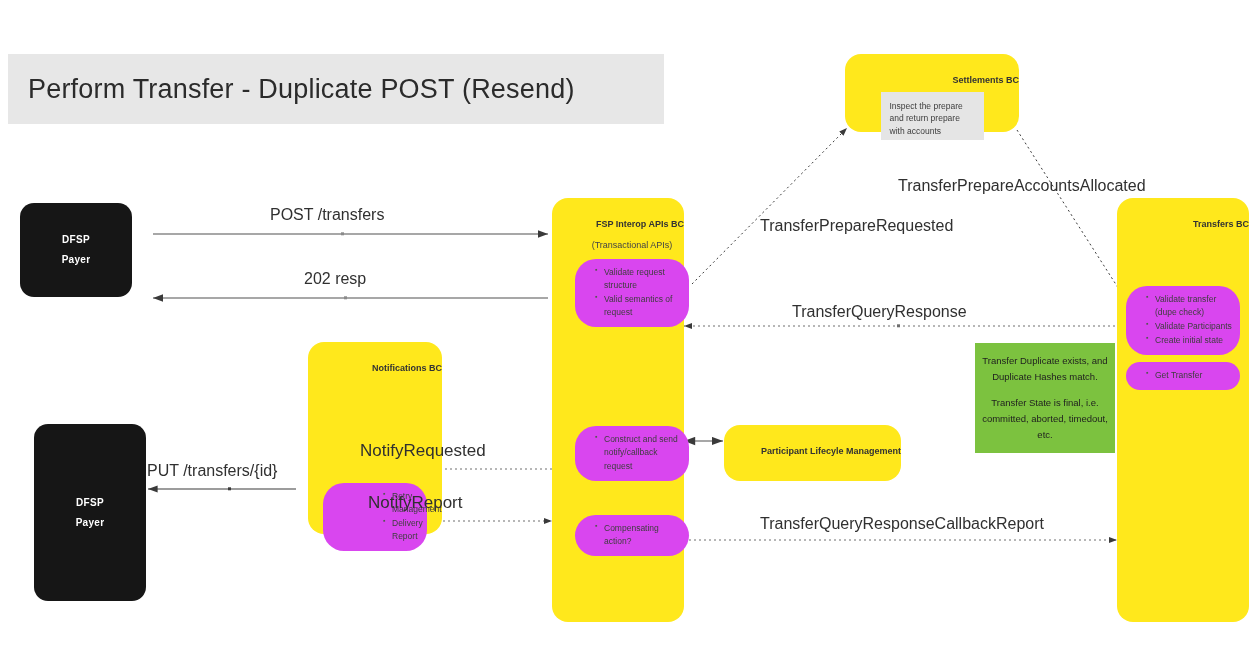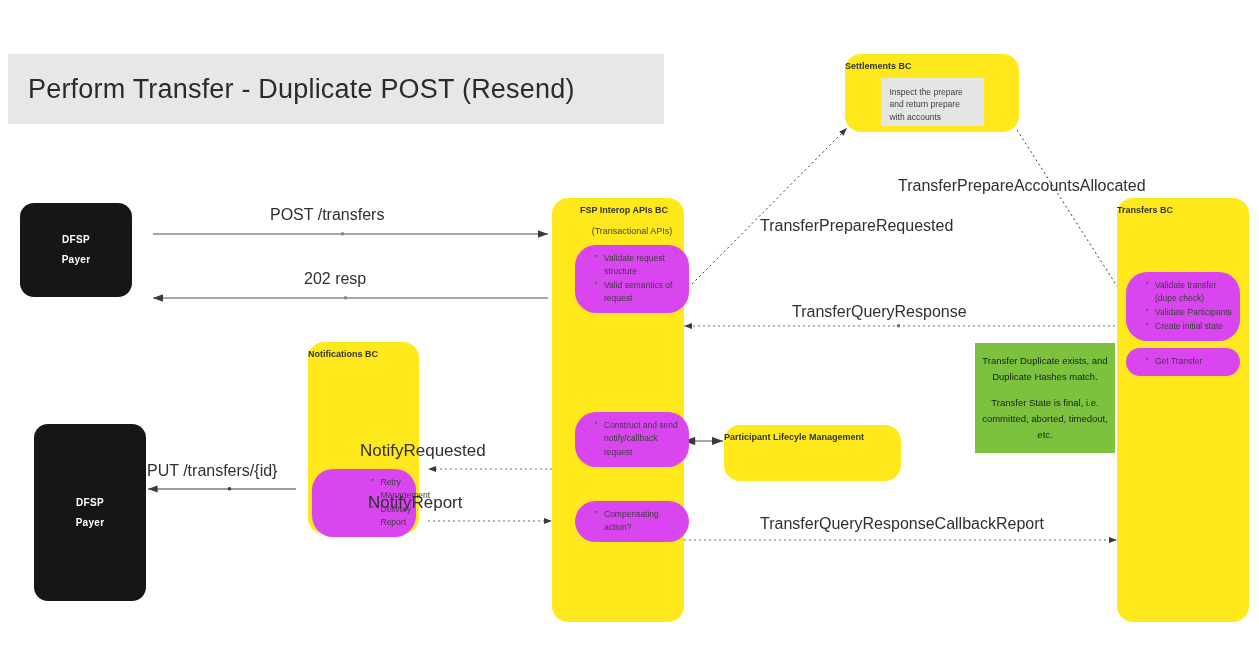--- a/index.html
+++ b/index.html
@@ -53,22 +53,22 @@
     background: #ffe81c;
     border-radius: 16px;
     display: flex;
     flex-direction: column;
     align-items: center;
   }
   .bc-title {
     font-size: 9px;
     font-weight: bold;
     color: #333333;
-    text-align: left;
-    margin-top: 6px;
+    text-align: right;
+    margin-top: 20px;
     line-height: 1.4;
     width: 100%;
   }
   .bc-sub {
     font-size: 9px;
     color: #444444;
     text-align: center;
     margin-top: 9px;
     width: 100%;
   }
@@ -233,21 +233,21 @@
         <li>Create initial state</li>
       </ul>
     </div>
     <div class="notebox" style="width:114px; margin-top:7px;">
       <ul>
         <li>Get Transfer</li>
       </ul>
     </div>
   </div>
 
-  <div class="abs bc" style="left:308px; top:342px; width:111px; height:192px;">
+  <div class="abs bc" style="left:308px; top:342px; width:134px; height:192px;">
     <div class="bc-title">Notifications BC</div>
     <div class="notebox" style="width:104px; margin-top:108px;padding-left:48px;">
       <ul>
         <li>Retry Management</li>
         <li>Delivery Report</li>
       </ul>
     </div>
   </div>
 
   <div class="abs bc" style="left:724px; top:425px; width:177px; height:56px;">

